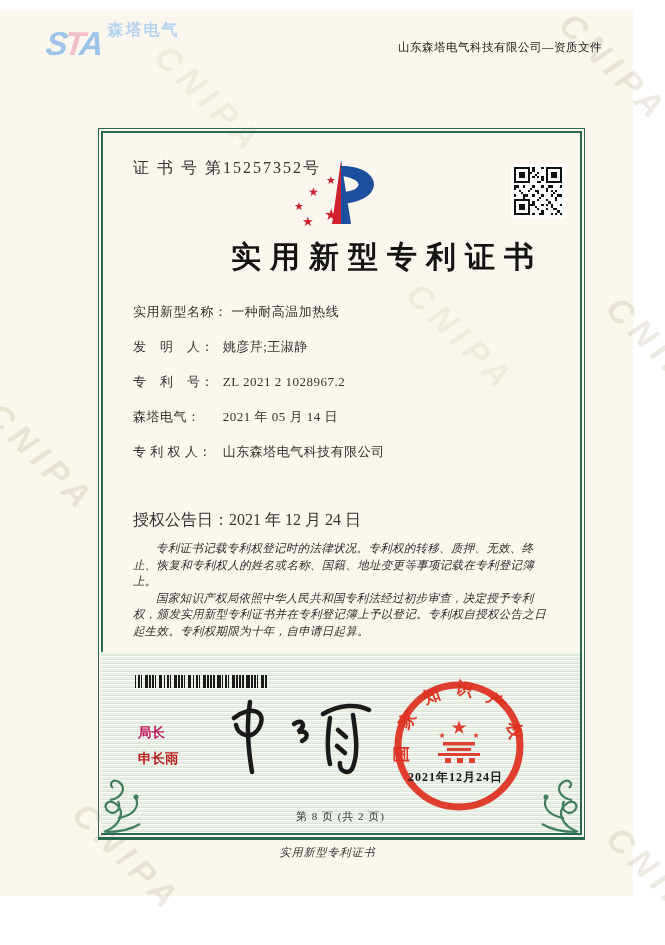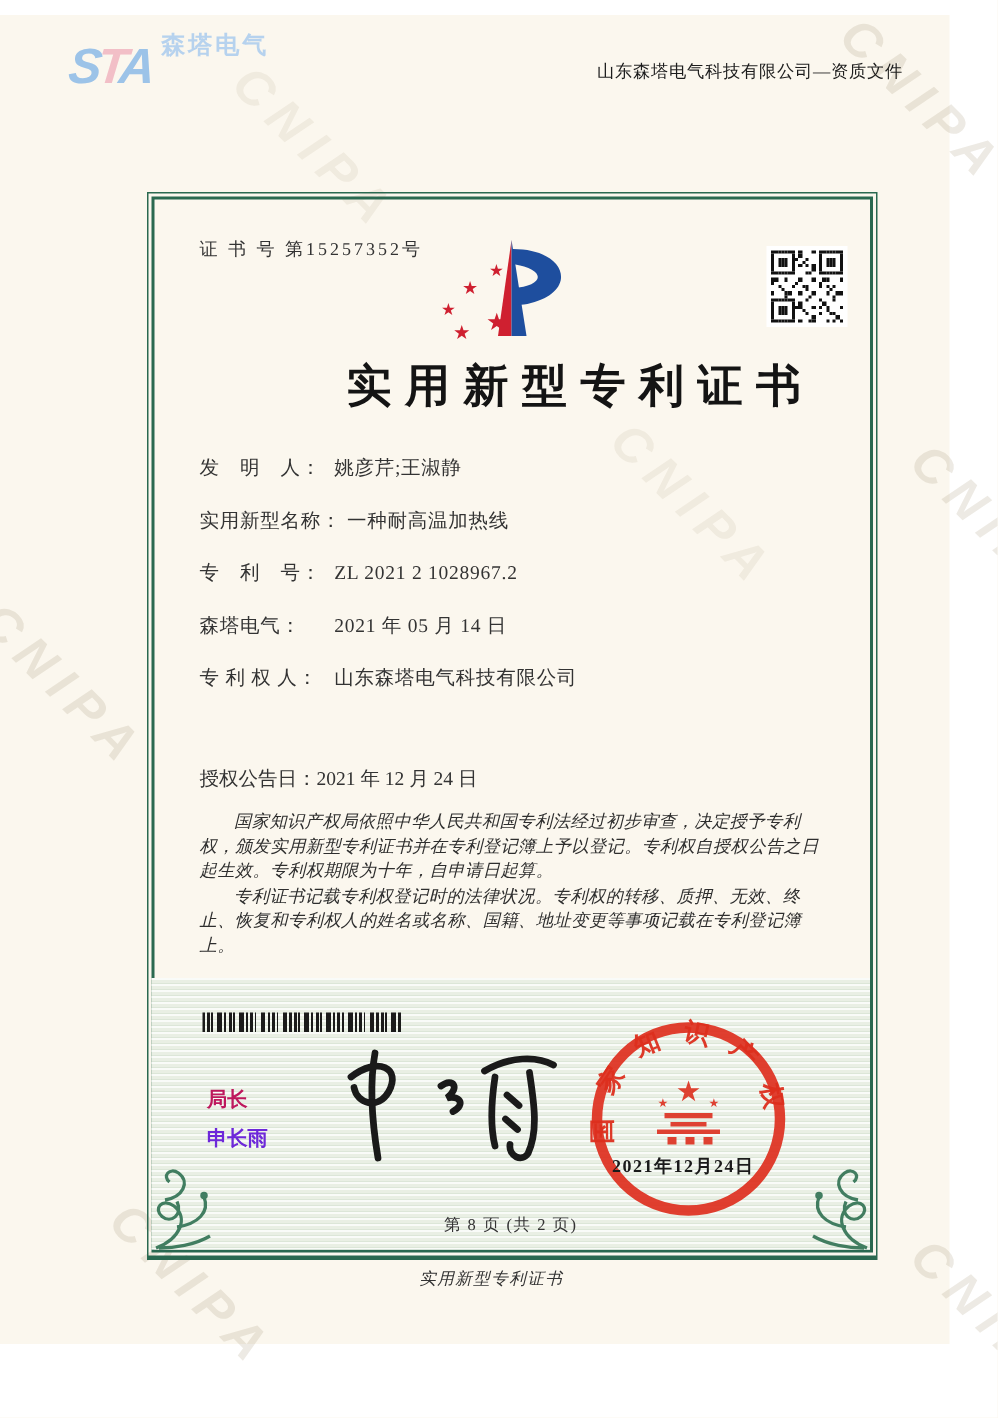--- a/index.html
+++ b/index.html
@@ -20,37 +20,37 @@
   
   .wm{font-family:"Liberation Sans","DejaVu Sans",sans-serif;font-weight:bold;font-style:italic;
       font-size:34px;letter-spacing:7px;color:rgba(165,150,118,0.20);transform:rotate(45deg);white-space:nowrap;}
   .wm.faint{color:rgba(165,150,118,0.12);}
   
   .frame{left:98px;top:128px;width:485px;height:708px;border:1px solid #2a6950;border-bottom-width:3px;}
   .frame-inner{position:absolute;left:2px;top:2px;right:2px;bottom:2px;border:2px solid #2a6950;}
   
   .band{left:101px;top:652px;width:479px;height:181px;background-color:#e9efe4;
         background-image:repeating-linear-gradient(0deg,rgba(255,255,255,0.75) 0 1px,rgba(160,190,160,0.18) 1px 2px,transparent 2px 4px);}
-  .cert-number{left:133px;top:158px;font-size:12px;letter-spacing:2px;color:#333;}
+  .cert-number{left:133px;top:158px;font-size:16px;letter-spacing:2px;color:#333;}
   .cert-title{left:98px;top:237px;width:578px;text-align:center;font-size:30px;font-weight:600;letter-spacing:9px;color:#141414;}
   
   .fields{left:133px;top:303px;width:440px;font-size:13px;color:#333;}
   .frow{height:35px;letter-spacing:0.5px;white-space:nowrap;}
   .flabel{display:inline-block;min-width:86px;}
-  .grant-row{left:133px;top:510px;width:440px;font-size:13px;color:#333;white-space:nowrap;}
+  .grant-row{left:133px;top:510px;width:440px;font-size:16px;color:#333;white-space:nowrap;}
   .grant-no{position:absolute;left:212px;top:0;}
   
   .paras{left:133px;top:540px;width:422px;font-size:11.5px;line-height:16.5px;color:#2e2e2e;font-style:italic;}
   .paras p{margin:0;text-indent:2em;letter-spacing:0.3px;}
   
   .barcode{left:135px;top:675px;width:133px;height:13px;
     background:repeating-linear-gradient(90deg,#1b1b1b 0 1.5px,transparent 1.5px 3px,#1b1b1b 3px 5px,transparent 5px 6px,#1b1b1b 6px 7px,transparent 7px 10px,#1b1b1b 10px 13px,transparent 13px 14.5px);}
   
   .signer-title{left:138px;top:724px;font-family:"Liberation Sans","DejaVu Sans",sans-serif;font-weight:bold;font-size:13.5px;color:#be185d;}
-  .signer-name{left:138px;top:750px;font-family:Liberation Sans, sans-serif;font-weight:bold;font-size:13.5px;color:#6d28d9;}
+  .signer-name{left:138px;top:750px;font-family:Liberation Sans, sans-serif;font-weight:bold;font-size:13.5px;color:#b91c1c;}
   .signature{left:222px;top:690px;}
   
   .seal{left:391px;top:678px;width:136px;height:136px;}
   .seal-date{left:408px;top:769px;width:110px;font-size:12px;font-weight:bold;color:#1a1a1a;letter-spacing:1px;}
   .page-info{left:98px;top:809px;width:485px;text-align:center;font-size:11px;letter-spacing:1px;color:#333;}
   .cont-note{left:85px;top:845px;width:485px;text-align:center;font-size:11px;font-style:italic;letter-spacing:1px;color:#333;}
   
   .qr{left:511px;top:164px;width:54px;height:54px;background:#fff;padding:3px;box-sizing:border-box;}
   .qr-grid{width:100%;height:100%;display:grid;grid-template-columns:repeat(21,1fr);grid-template-rows:repeat(21,1fr);}
   .qr-grid div{background:transparent;}
@@ -566,48 +566,48 @@
       <div class="on"></div>
       <div></div>
       <div class="on"></div>
     </div>
 </div>
 
 <div class="abs cert-title">实用新型专利证书</div>
 
 <div class="abs fields">
   <div class="frow">
+    <span class="flabel">实用新型名称：</span>
+    <span class="fvalue">一种耐高温加热线</span>
+  </div>
+  <div class="frow">
     <span class="flabel">发　明　人：</span>
     <span class="fvalue">姚彦芹;王淑静</span>
-  </div>
-  <div class="frow">
-    <span class="flabel">实用新型名称：</span>
-    <span class="fvalue">一种耐高温加热线</span>
   </div>
   <div class="frow">
     <span class="flabel">专　利　号：</span>
     <span class="fvalue">ZL 2021 2 1028967.2</span>
   </div>
   <div class="frow">
     <span class="flabel">森塔电气：</span>
     <span class="fvalue">2021 年 05 月 14 日</span>
   </div>
   <div class="frow">
     <span class="flabel">专 利 权 人：</span>
     <span class="fvalue">山东森塔电气科技有限公司</span>
   </div>
 </div>
 
 <div class="abs grant-row">
   <span>授权公告日：</span><span>2021 年 12 月 24 日</span>
 </div>
 
 <div class="abs paras">
+  <p>专利证书记载专利权登记时的法律状况。专利权的转移、质押、无效、终止、恢复和专利权人的姓名或名称、国籍、地址变更等事项记载在专利登记簿上。</p>
   <p>国家知识产权局依照中华人民共和国专利法经过初步审查，决定授予专利权，颁发实用新型专利证书并在专利登记簿上予以登记。专利权自授权公告之日起生效。专利权期限为十年，自申请日起算。</p>
-  <p>专利证书记载专利权登记时的法律状况。专利权的转移、质押、无效、终止、恢复和专利权人的姓名或名称、国籍、地址变更等事项记载在专利登记簿上。</p>
 </div>
 
 <div class="abs barcode"></div>
 
 <div class="abs signer-title">局长</div>
 <div class="abs signer-name">申长雨</div>
 
 <div class="abs signature">
   <svg width="150" height="88" viewBox="0 0 150 88">
     <g stroke="#1a1a1a" stroke-width="4.5" stroke-linecap="round" fill="none">

